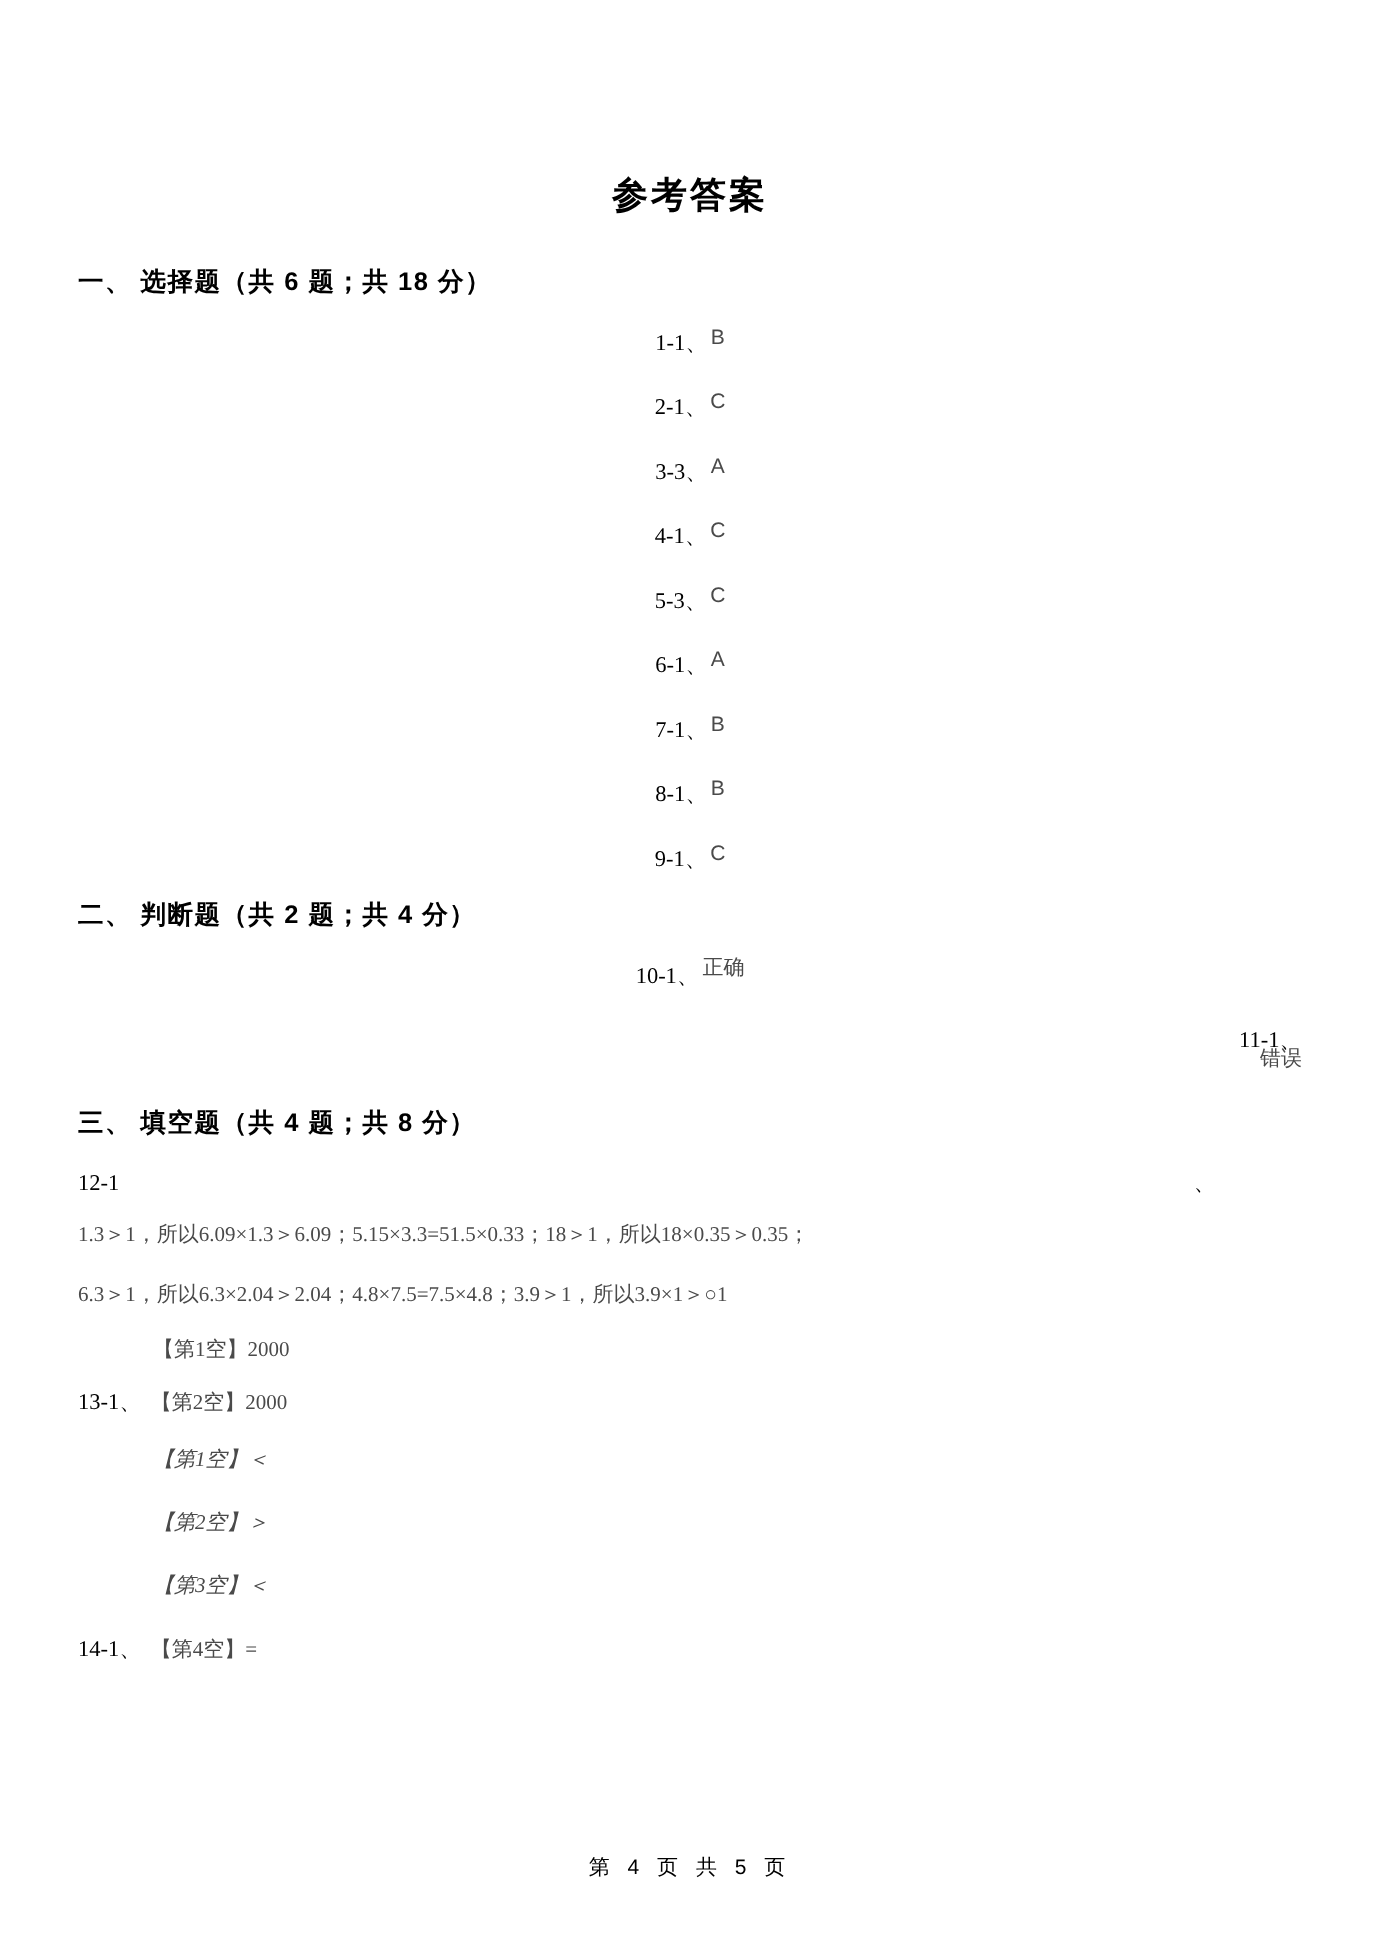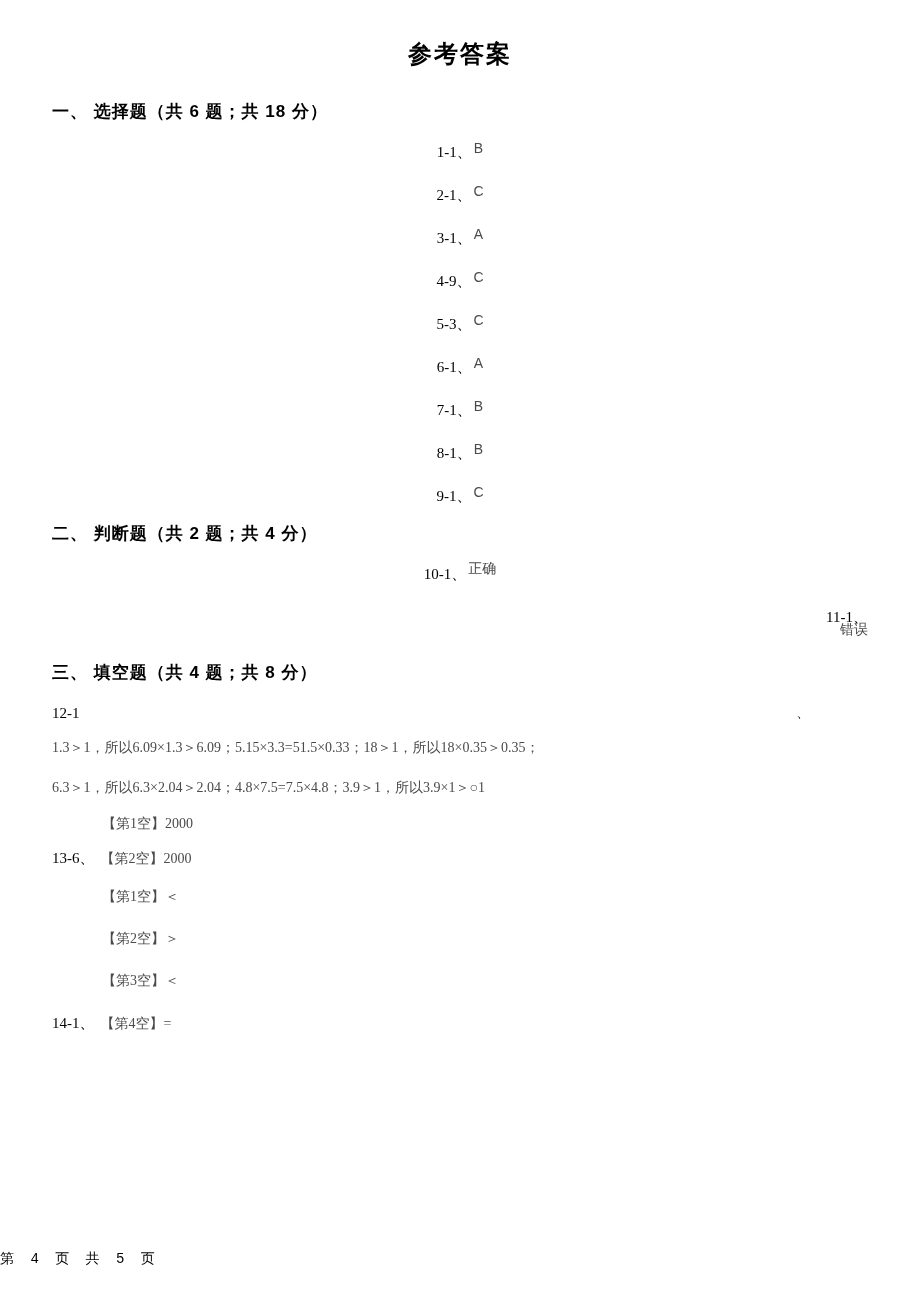--- a/index.html
+++ b/index.html
@@ -5,21 +5,21 @@
     * { margin: 0; padding: 0; box-sizing: border-box; }
     body {
       width: 920px;
       height: 1302px;
       background: #ffffff;
       font-family: "SimSun", "宋体", serif;
       color: #000000;
       position: relative;
     }
     .page {
-      padding: 38px 52px 0 52px;
+      padding: 114px 52px 0 52px;
     }
     .title {
       text-align: center;
       font-size: 24px;
       font-weight: bold;
       font-family: "SimHei", "黑体", sans-serif;
       margin-bottom: 30px;
       letter-spacing: 2px;
     }
     .section-header {
@@ -85,36 +85,38 @@
       font-size: 14px;
       color: #4a4a4a;
     }
     .blank-group-14 {
       margin-left: 50px;
       font-size: 14px;
       color: #4a4a4a;
     }
     .blank-line-14 {
       margin-bottom: 24px;
+      font-style: italic;
     }
     .row-14 {
       display: flex;
       align-items: flex-end;
     }
     .row-14 .q-num-large { margin-right: 6px; }
     .row-14 .blank-inline {
       font-size: 14px;
       color: #4a4a4a;
     }
     .footer {
       position: absolute;
-      bottom: 34px;
+      bottom: 48px;
       width: 100%;
-      font-size: 14px;
-      font-family: Liberation Mono, monospace;
+      text-align: center;
+      font-size: 14px;
+      font-family: Liberation Sans, sans-serif;
       letter-spacing: 4px;
     }
     .q12-trailing {
       position: absolute;
       right: 58px;
       font-size: 14px;
     }
   </style>
 </head>
 <body>
@@ -126,25 +128,25 @@
 
   <div class="answer-row">
     <span class="q-num">1-1、</span>
     <span class="q-ans">B</span>
   </div>
   <div class="answer-row">
     <span class="q-num">2-1、</span>
     <span class="q-ans">C</span>
   </div>
   <div class="answer-row">
-    <span class="q-num">3-1、</span>
+    <span class="q-num">3-3、</span>
     <span class="q-ans">A</span>
   </div>
   <div class="answer-row">
-    <span class="q-num">4-9、</span>
+    <span class="q-num">4-1、</span>
     <span class="q-ans">C</span>
   </div>
   <div class="answer-row">
     <span class="q-num">5-3、</span>
     <span class="q-ans">C</span>
   </div>
   <div class="answer-row">
     <span class="q-num">6-1、</span>
     <span class="q-ans">A</span>
   </div>
@@ -178,21 +180,21 @@
     <span class="q-num-large">12-1</span>
     <span class="q12-trailing">、</span>
   </div>
   <div class="solution-line">1.3＞1，所以6.09×1.3＞6.09；5.15×3.3=51.5×0.33；18＞1，所以18×0.35＞0.35；</div>
   <div class="solution-line" style="margin-bottom:18px;">6.3＞1，所以6.3×2.04＞2.04；4.8×7.5=7.5×4.8；3.9＞1，所以3.9×1＞○1</div>
 
   <div class="blank-group">
     <div class="blank-line" style="">【第1空】2000</div>
   </div>
   <div class="row-13">
-    <span class="q-num-large">13-6、</span>
+    <span class="q-num-large">13-1、</span>
     <span class="blank-inline">【第2空】2000</span>
   </div>
 
   <div class="blank-group-14">
     <div class="blank-line-14">【第1空】＜</div>
     <div class="blank-line-14">【第2空】＞</div>
     <div class="blank-line-14">【第3空】＜</div>
   </div>
   <div class="row-14">
     <span class="q-num-large">14-1、</span>

